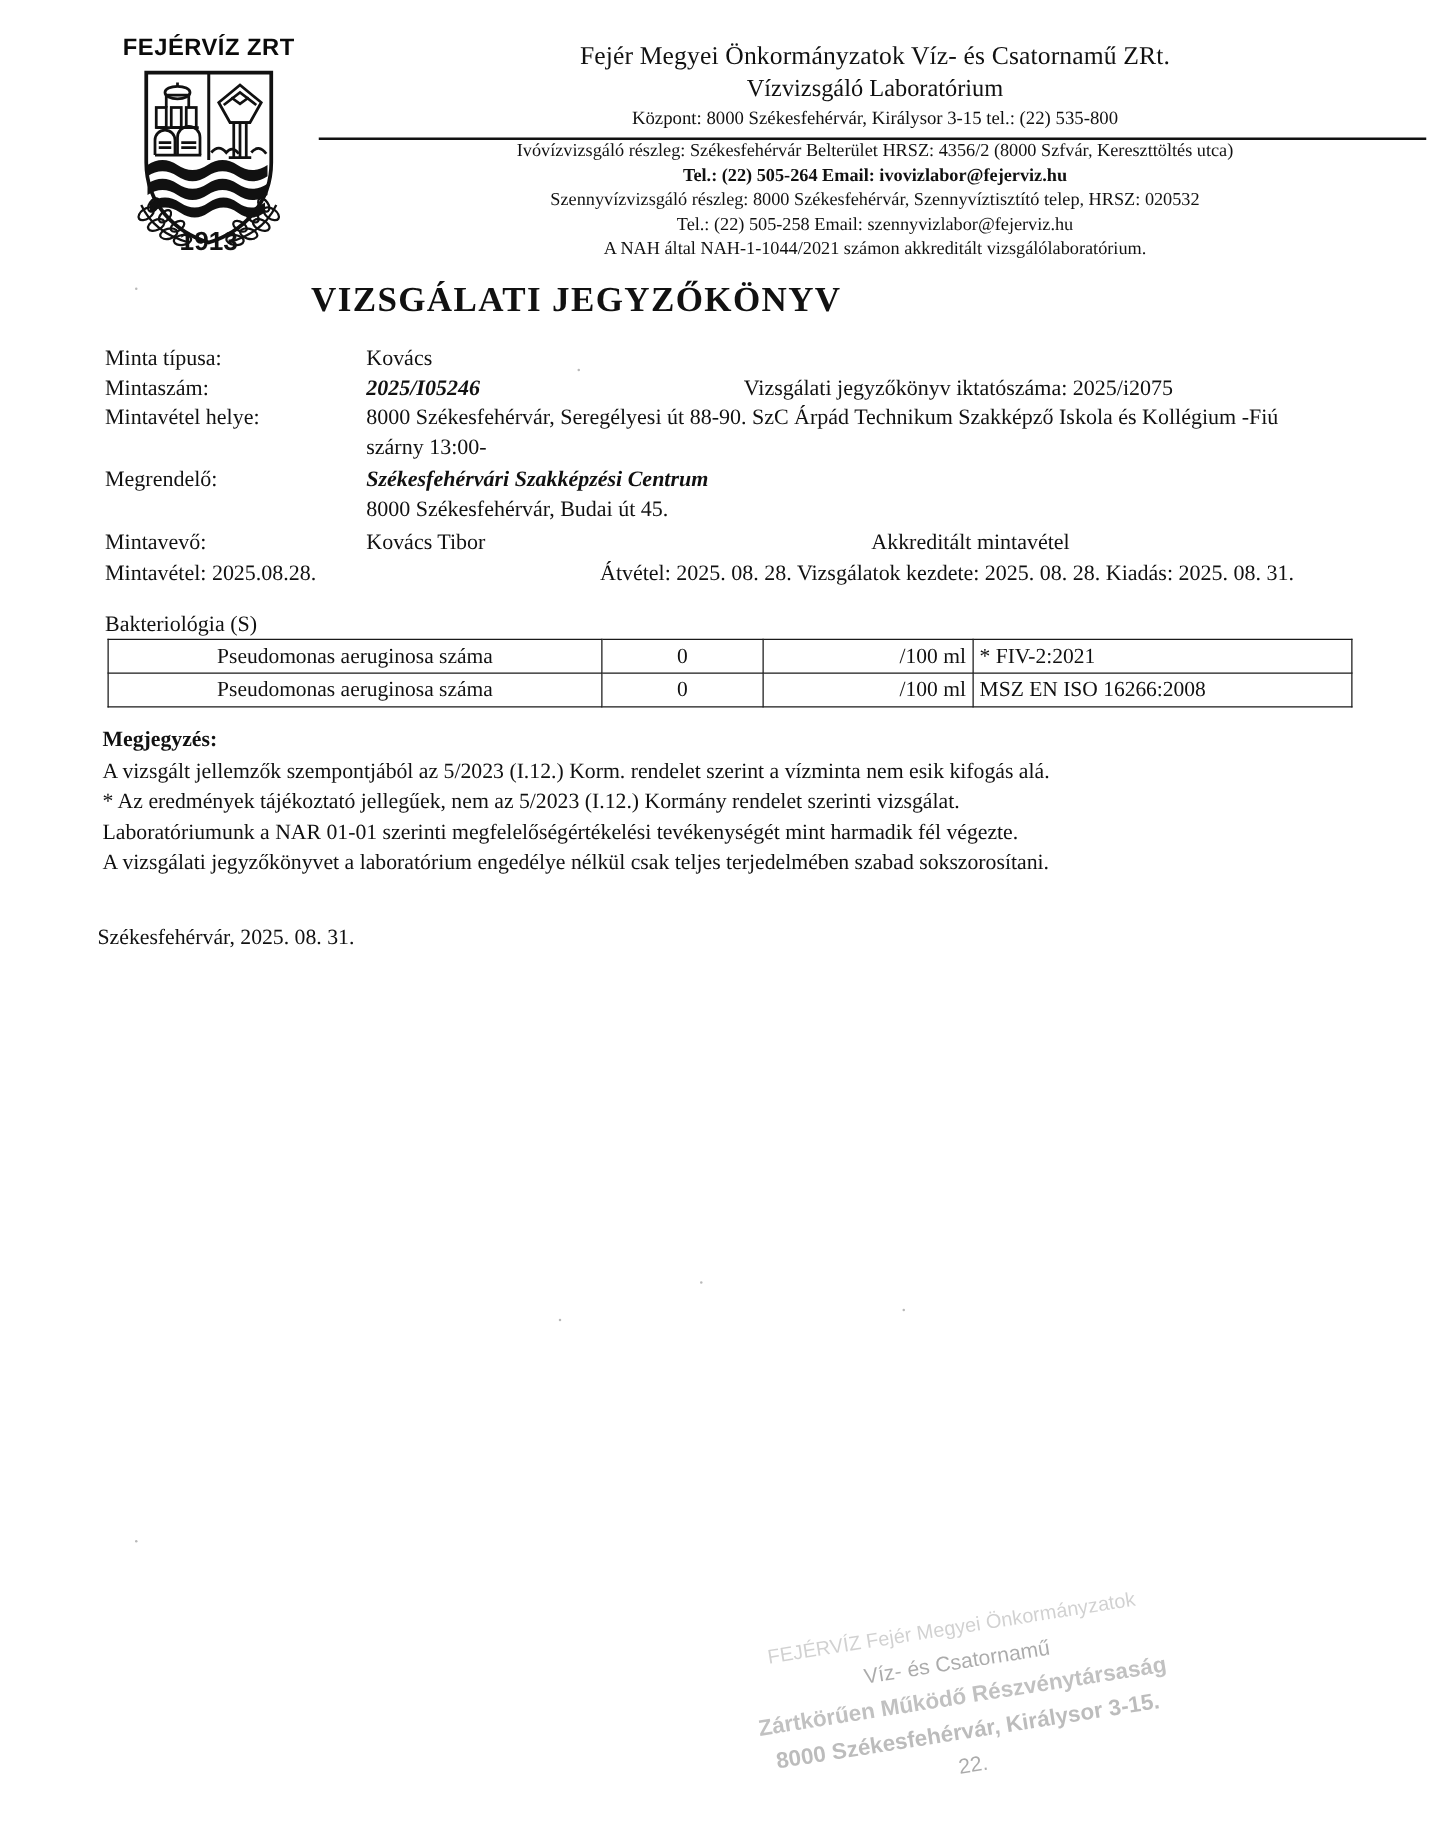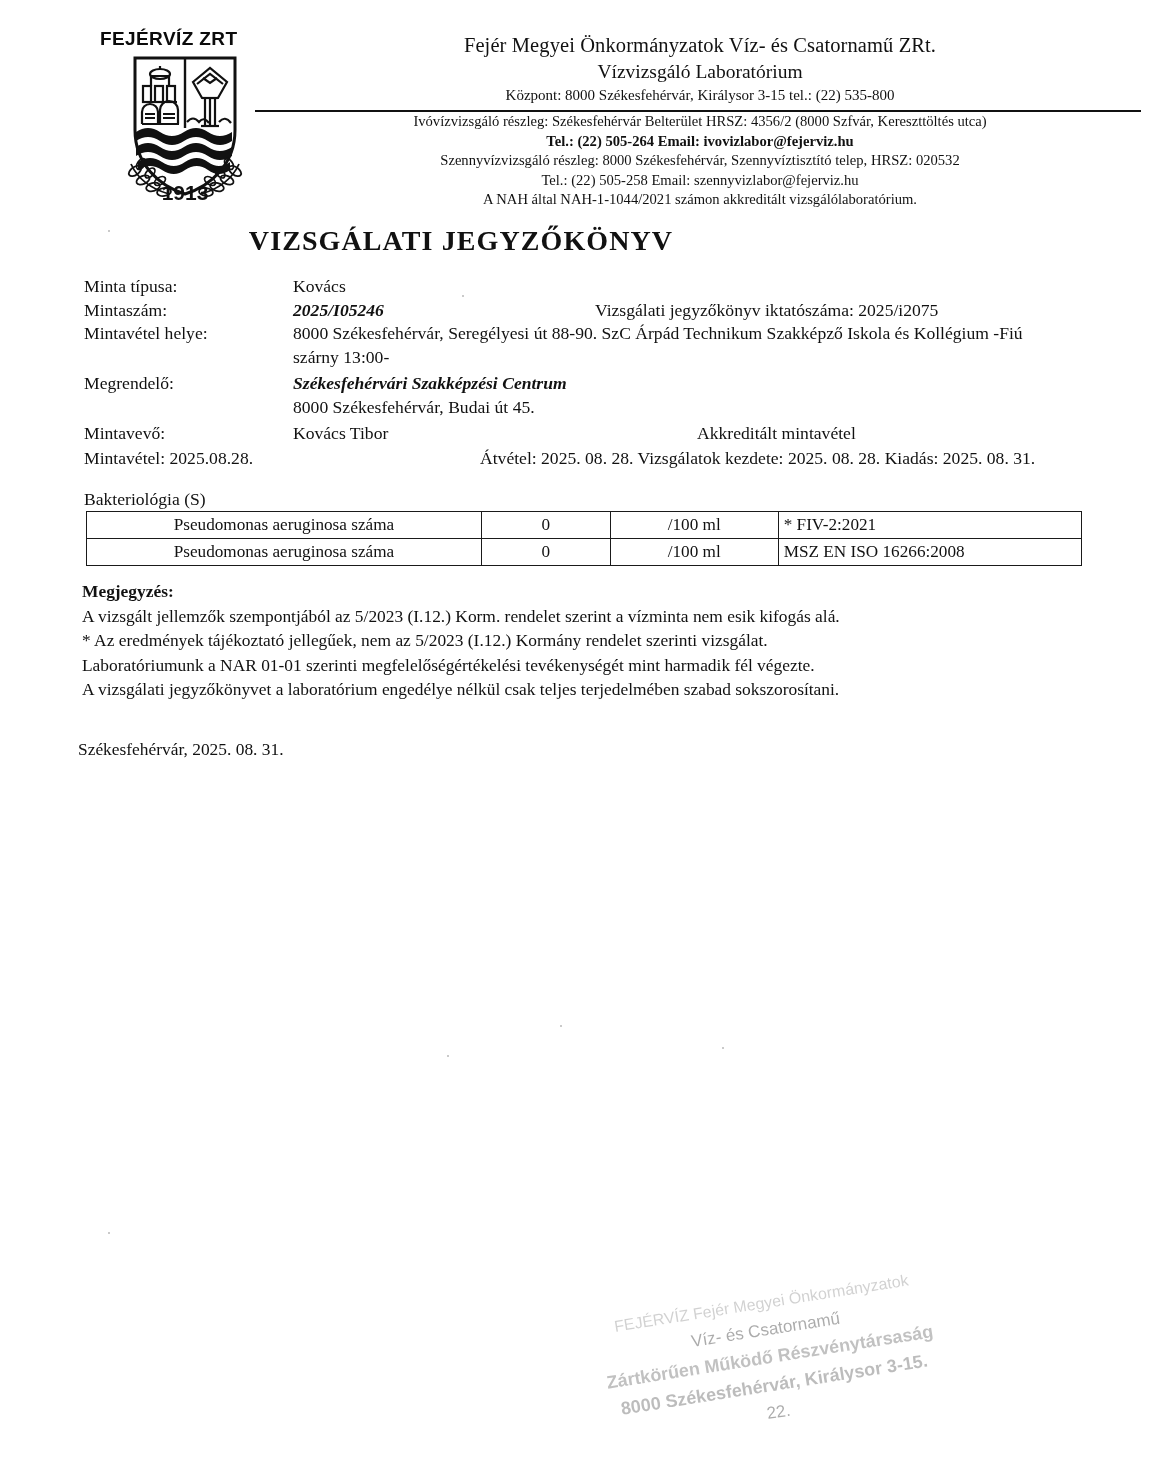--- a/index.html
+++ b/index.html
@@ -17,24 +17,24 @@
   }
 
   .page {
     position: absolute;
     inset: 0;
   }
 
   
   .logo-block {
     position: absolute;
-    left: 100px;
+    left: 82px;
     top: 28px;
     width: 170px;
-    text-align: left;
+    text-align: center;
   }
   .logo-word {
     font-family: "Liberation Sans", "DejaVu Sans", sans-serif;
     font-size: 19px;
     font-weight: 700;
     letter-spacing: 0.4px;
     color: #0b0b0b;
   }
   .crest {
     margin: 2px auto 0 auto;
@@ -154,21 +154,21 @@
     border-collapse: collapse;
     font-size: 17.2px;
   }
   table.results td {
     border: 1.3px solid #1a1a1a;
     height: 24px;
     padding: 1px 5px;
   }
   td.c-name  { width: 400px; text-align: center; }
   td.c-val   { width: 124px; text-align: center; }
-  td.c-unit  { width: 164px; text-align: center; }
+  td.c-unit  { width: 164px; text-align: right; }
   td.c-meth  { width: 304px; text-align: left; padding-left: 10px; margin-left: 16px; }
 
   
   .notes {
     position: absolute;
     left: 82px;
     top: 579px;
     width: 1030px;
     font-size: 17.4px;
     line-height: 24.6px;

